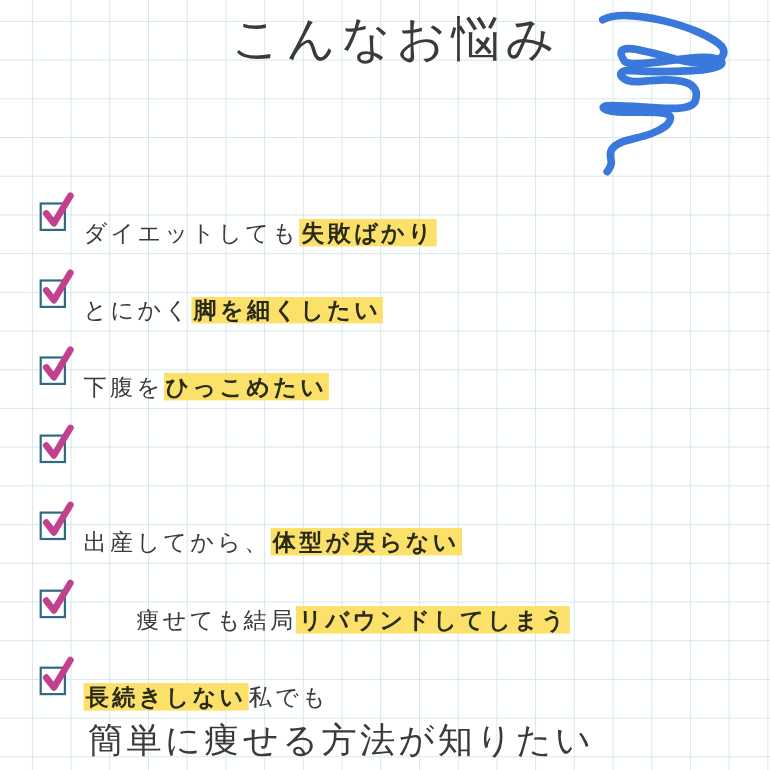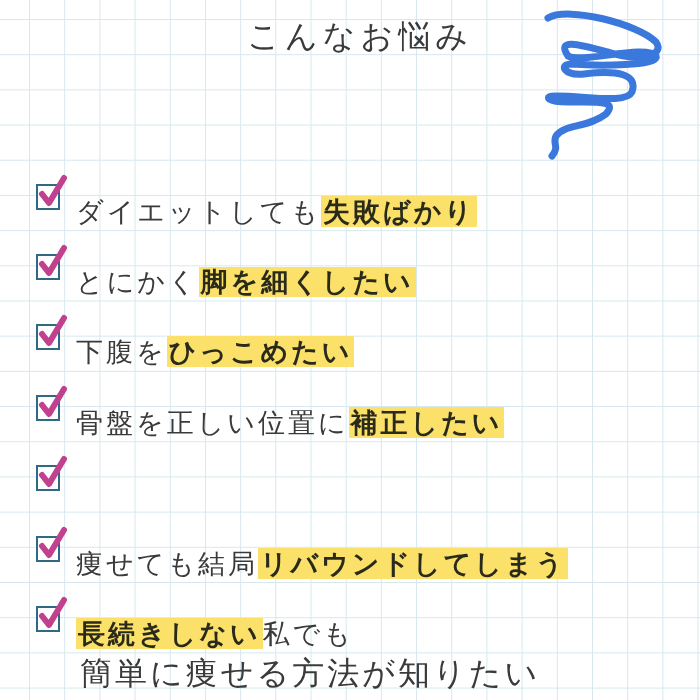--- a/index.html
+++ b/index.html
@@ -9,32 +9,32 @@
     background-image:
       linear-gradient(to right, #d6e8ee 1px, transparent 1px),
       linear-gradient(to bottom, #d6e8ee 1px, transparent 1px);
     background-size:35.2px 35.2px;
     background-position:29px 19px;
     font-family:"DejaVu Serif", "Liberation Serif", serif;
     color:#3a3a3a;
   }
   .title {
     position:absolute; left:0; width:700px; top:10px;
-    text-align:center; font-size:32px; line-height:52px; letter-spacing:5px;
+    text-align:center; font-size:44px; line-height:52px; letter-spacing:5px;
     color:#3a3a3a;
   }
   .title .line { display:block; }
   .title .line1 { padding-left:20px; }
   .scribble { position:absolute; left:528px; top:4px; width:140px; height:160px; }
   .list { position:absolute; left:0; top:0; width:700px; height:700px; }
   .row { position:absolute; left:36px; height:40px; display:flex; align-items:center; }
   .check { position:relative; width:30px; height:32px; flex:0 0 30px; margin-right:10px; }
   .check .box { position:absolute; left:0; top:6px; width:24px; height:26px; border:2px solid #2f6a85; box-sizing:border-box; background:#fff; }
   .check svg { position:absolute; left:0; top:-4px; }
-  .text { font-size:27px; letter-spacing:3px; white-space:nowrap; line-height:36px; color:#3a3a3a;margin-top:35px; }
+  .text { font-size:21px; letter-spacing:3px; white-space:nowrap; line-height:36px; color:#3a3a3a;margin-top:35px; }
   .hl { background:#fbe06a; font-weight:bold; color:#2a2a1a; padding:0 2px; }
   .sub { position:absolute; left:80px; font-size:32px; letter-spacing:3px; white-space:nowrap; color:#3a3a3a; }
 </style>
 </head>
 <body>
 
 <div class="title">
   <span class="line line1">こんなお悩み</span>
 </div>
 
@@ -70,31 +70,31 @@
       </span>
     <span class="text"><span>下腹を</span><span class="hl">ひっこめたい</span></span>
   </div>
   <div class="row" style="top:385px;">
     <span class="check">
         <span class="box"></span>
       <svg width="36" height="34" viewBox="0 0 36 34">
           <path d="M6 20 L13 29 L28 4" stroke="#c2418f" stroke-width="6" fill="none" stroke-linecap="round" stroke-linejoin="round"></path>
         </svg>
       </span>
-    <span class="text"><span>骨盤を正しい位置に</span><span class="hl">補正したい</span></span>
   </div>
   <div class="row" style="top:455px;">
     <span class="check">
         <span class="box"></span>
       <svg width="36" height="34" viewBox="0 0 36 34">
           <path d="M6 20 L13 29 L28 4" stroke="#c2418f" stroke-width="6" fill="none" stroke-linecap="round" stroke-linejoin="round"></path>
         </svg>
       </span>
+    <span class="text"><span>出産してから、</span><span class="hl">体型が戻らない</span></span>
   </div>
-  <div class="row" style="top:526px;">
+  <div class="row" style="top:526px;gap:48px;">
     <span class="check">
         <span class="box"></span>
       <svg width="36" height="34" viewBox="0 0 36 34">
           <path d="M6 20 L13 29 L28 4" stroke="#c2418f" stroke-width="6" fill="none" stroke-linecap="round" stroke-linejoin="round"></path>
         </svg>
       </span>
     <span class="text"><span>痩せても結局</span><span class="hl">リバウンドしてしまう</span></span>
   </div>
   <div class="row" style="top:596px;">
     <span class="check">

